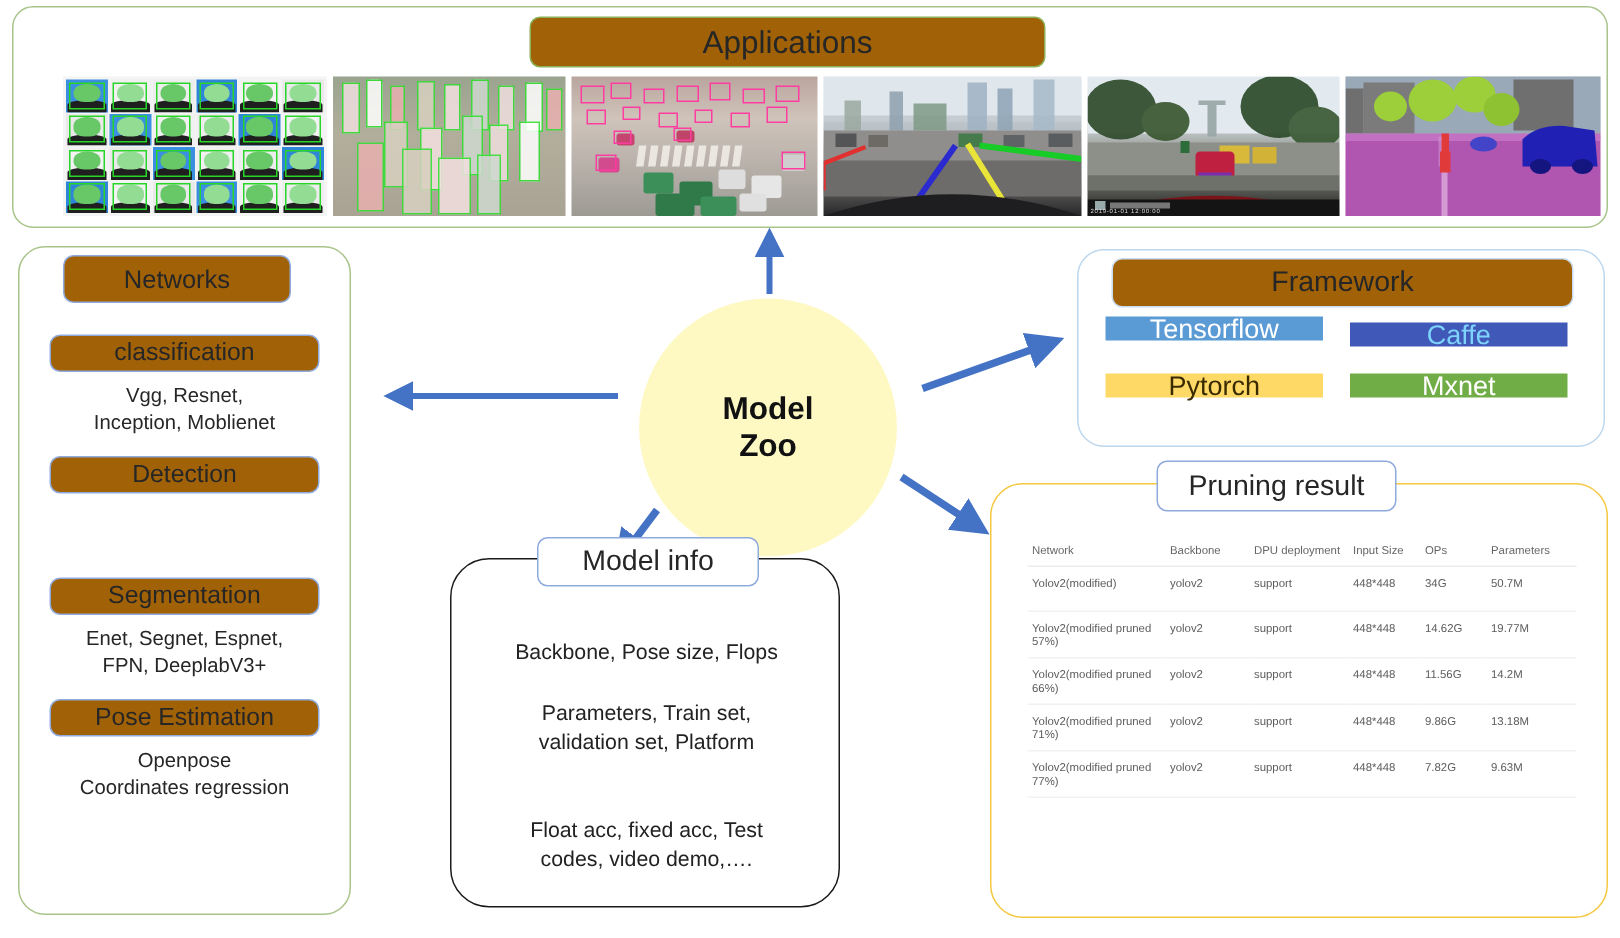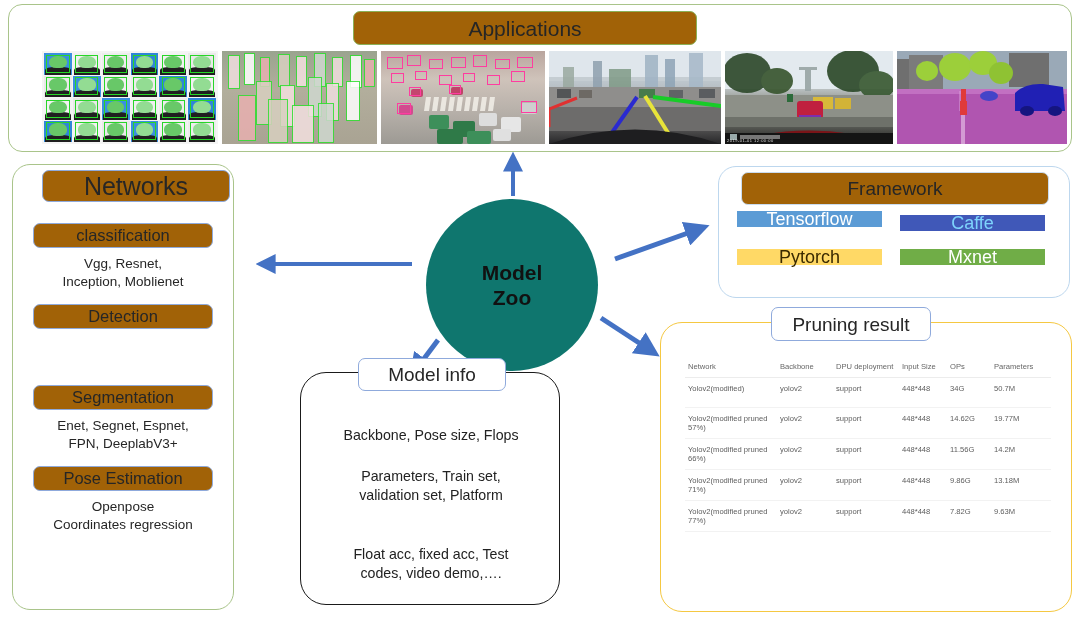--- a/index.html
+++ b/index.html
@@ -101,21 +101,21 @@
   
   #networks-panel {
     position: absolute; left: 12px; top: 164px;
     width: 222px; height: 446px;
     border: 1.6px solid #A9C48A;
     border-radius: 18px;
     background: #fff;
   }
   #net-title {
     position: absolute; left: 29px; top: 5px;
-    width: 188px; height: 32px; font-size: 25px;
+    width: 152px; height: 32px; font-size: 17px;
   }
   .net-sec-head {
     position: absolute; left: 20px; width: 180px; height: 25px;
     font-size: 16.5px;
   }
   .net-sec-body {
     position: absolute; left: 6px; width: 208px;
     text-align: center; font-size: 13.5px; color: #262626;
     line-height: 1.35;
   }
@@ -549,21 +549,21 @@
         <path d="M0,0 L5,2.5 L0,5 Z" fill="#4472C4"></path>
       </marker>
     </defs>
     <line x1="513" y1="196" x2="513" y2="158" stroke="#4472C4" stroke-width="4" marker-end="url(#ah)"></line>
     <line x1="412" y1="264" x2="262" y2="264" stroke="#4472C4" stroke-width="4" marker-end="url(#ah)"></line>
     <line x1="615" y1="259" x2="702" y2="228" stroke="#4472C4" stroke-width="5" marker-end="url(#ah)"></line>
     <line x1="601" y1="318" x2="653" y2="352" stroke="#4472C4" stroke-width="5" marker-end="url(#ah)"></line>
     <line x1="438" y1="340" x2="414" y2="372" stroke="#4472C4" stroke-width="5" marker-end="url(#ah)"></line>
   </svg>
 
-  <div id="model-zoo" style="background: #0f766e;">
+  <div id="model-zoo" style="background: #fef9c3;">
     <span>Model</span>
     <span>Zoo</span>
   </div>
 
   <div id="modelinfo-panel">
     <div id="mi-title" class="pill">Model info</div>
     <div class="mi-line" style="top: 53px; white-space: pre-line;">Backbone, Pose size, Flops</div>
     <div class="mi-line" style="top: 94px; white-space: pre-line;">Parameters, Train set,
 validation set, Platform</div>
     <div class="mi-line" style="top: 172px; white-space: pre-line;">Float acc, fixed acc, Test

